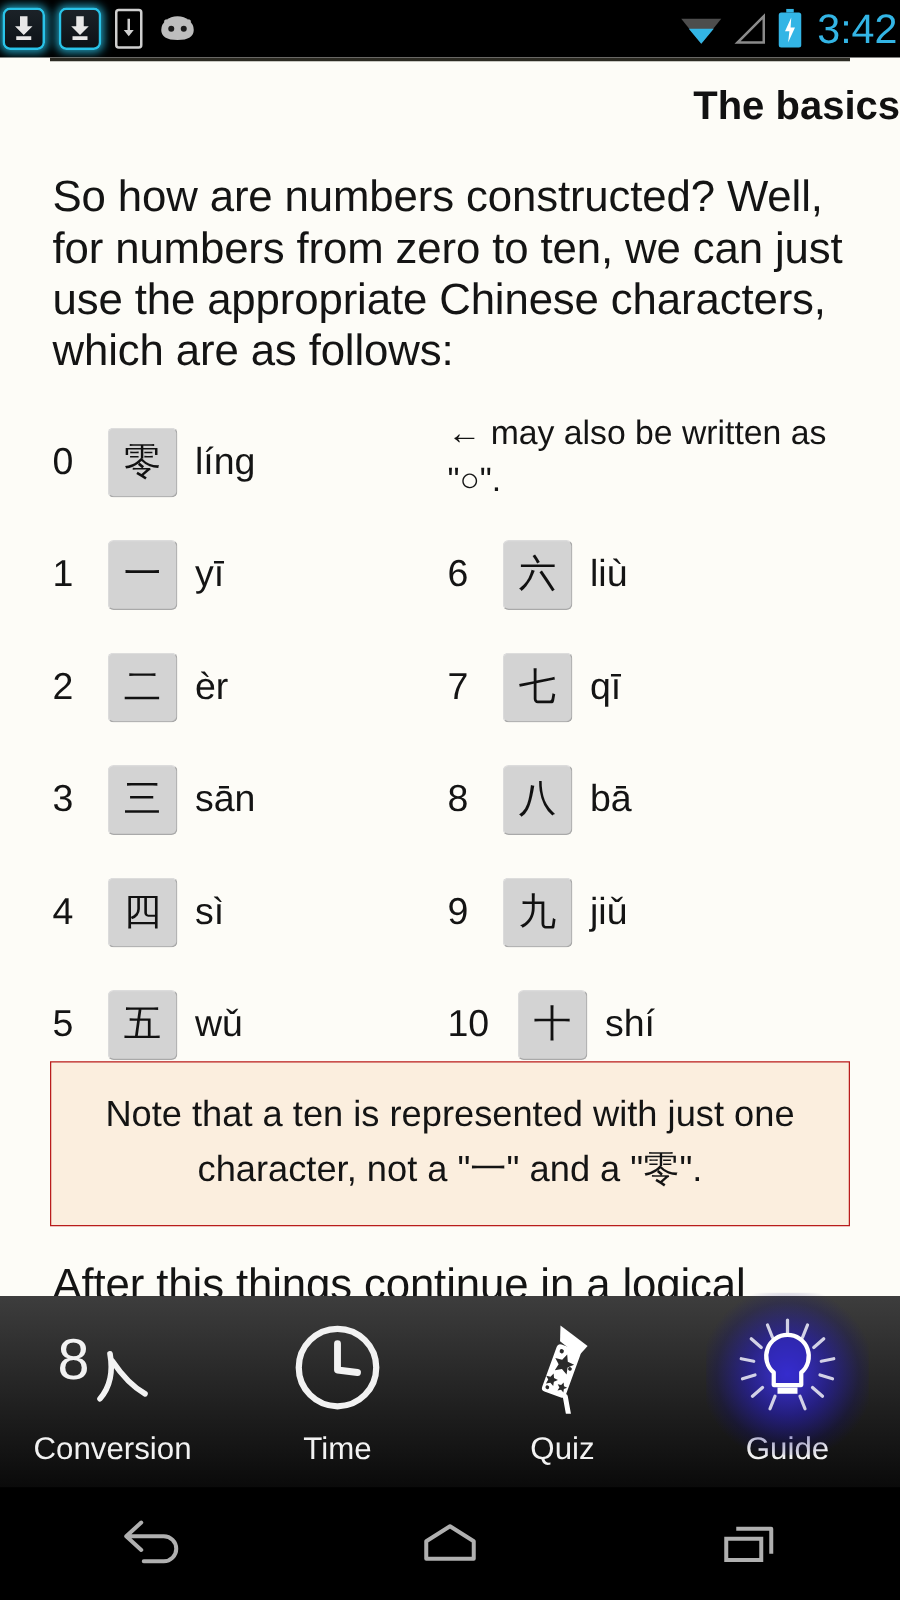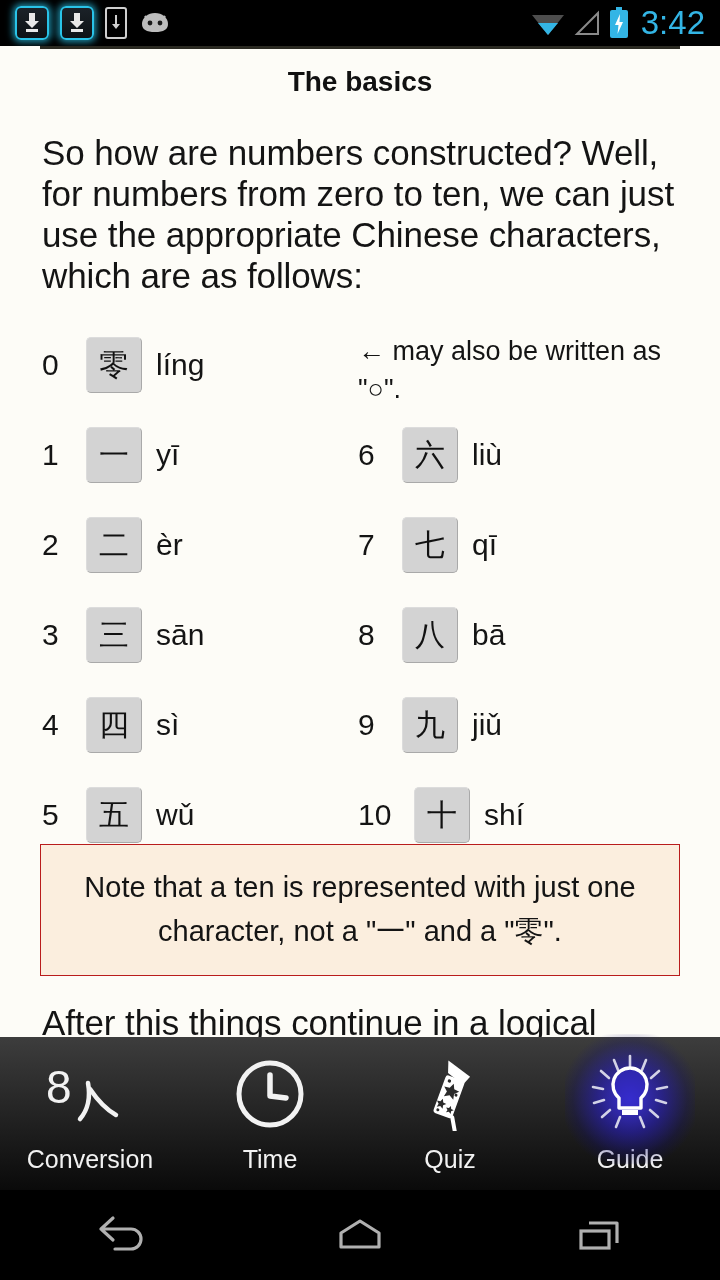--- a/index.html
+++ b/index.html
@@ -21,21 +21,21 @@
   }
 
   
   #status-bar {
     position: absolute;
     top: 0; left: 0;
     width: 720px; height: 46px;
     background: #000;
     display: flex;
     align-items: center;
-    padding: 0 15px;
+    padding: 0 2px;
   }
   .status-left {
     display: flex;
     align-items: center;
     gap: 11px;
   }
   .status-right {
     margin-left: auto;
     display: flex;
     align-items: center;
@@ -80,22 +80,22 @@
     overflow: hidden;
   }
   #content-topline {
     position: absolute;
     top: 0; left: 40px;
     width: 640px; height: 3px;
     background: #2b2a22;
   }
 
   #page-title {
-    text-align: center;
-    font-size: 28px;
+    text-align: right;
+    font-size: 32px;
     font-weight: bold;
     color: #111;
     margin-top: 20px;
   }
 
   .para {
     font-size: 35px;
     line-height: 41px;
     color: #141414;
     padding: 0 42px;
@@ -152,21 +152,21 @@
   .pinyin {
     font-size: 30px;
     color: #141414;
     margin-left: 14px;
     white-space: nowrap;
   }
 
   #sidenote {
     position: absolute;
     left: 358px;
-    top: 12px;
+    top: 2px;
     width: 320px;
     font-size: 27px;
     line-height: 38px;
     color: #141414;
   }
 
   
   #note-box {
     margin: 4px 40px 0 40px;
     background: #fbeede;

